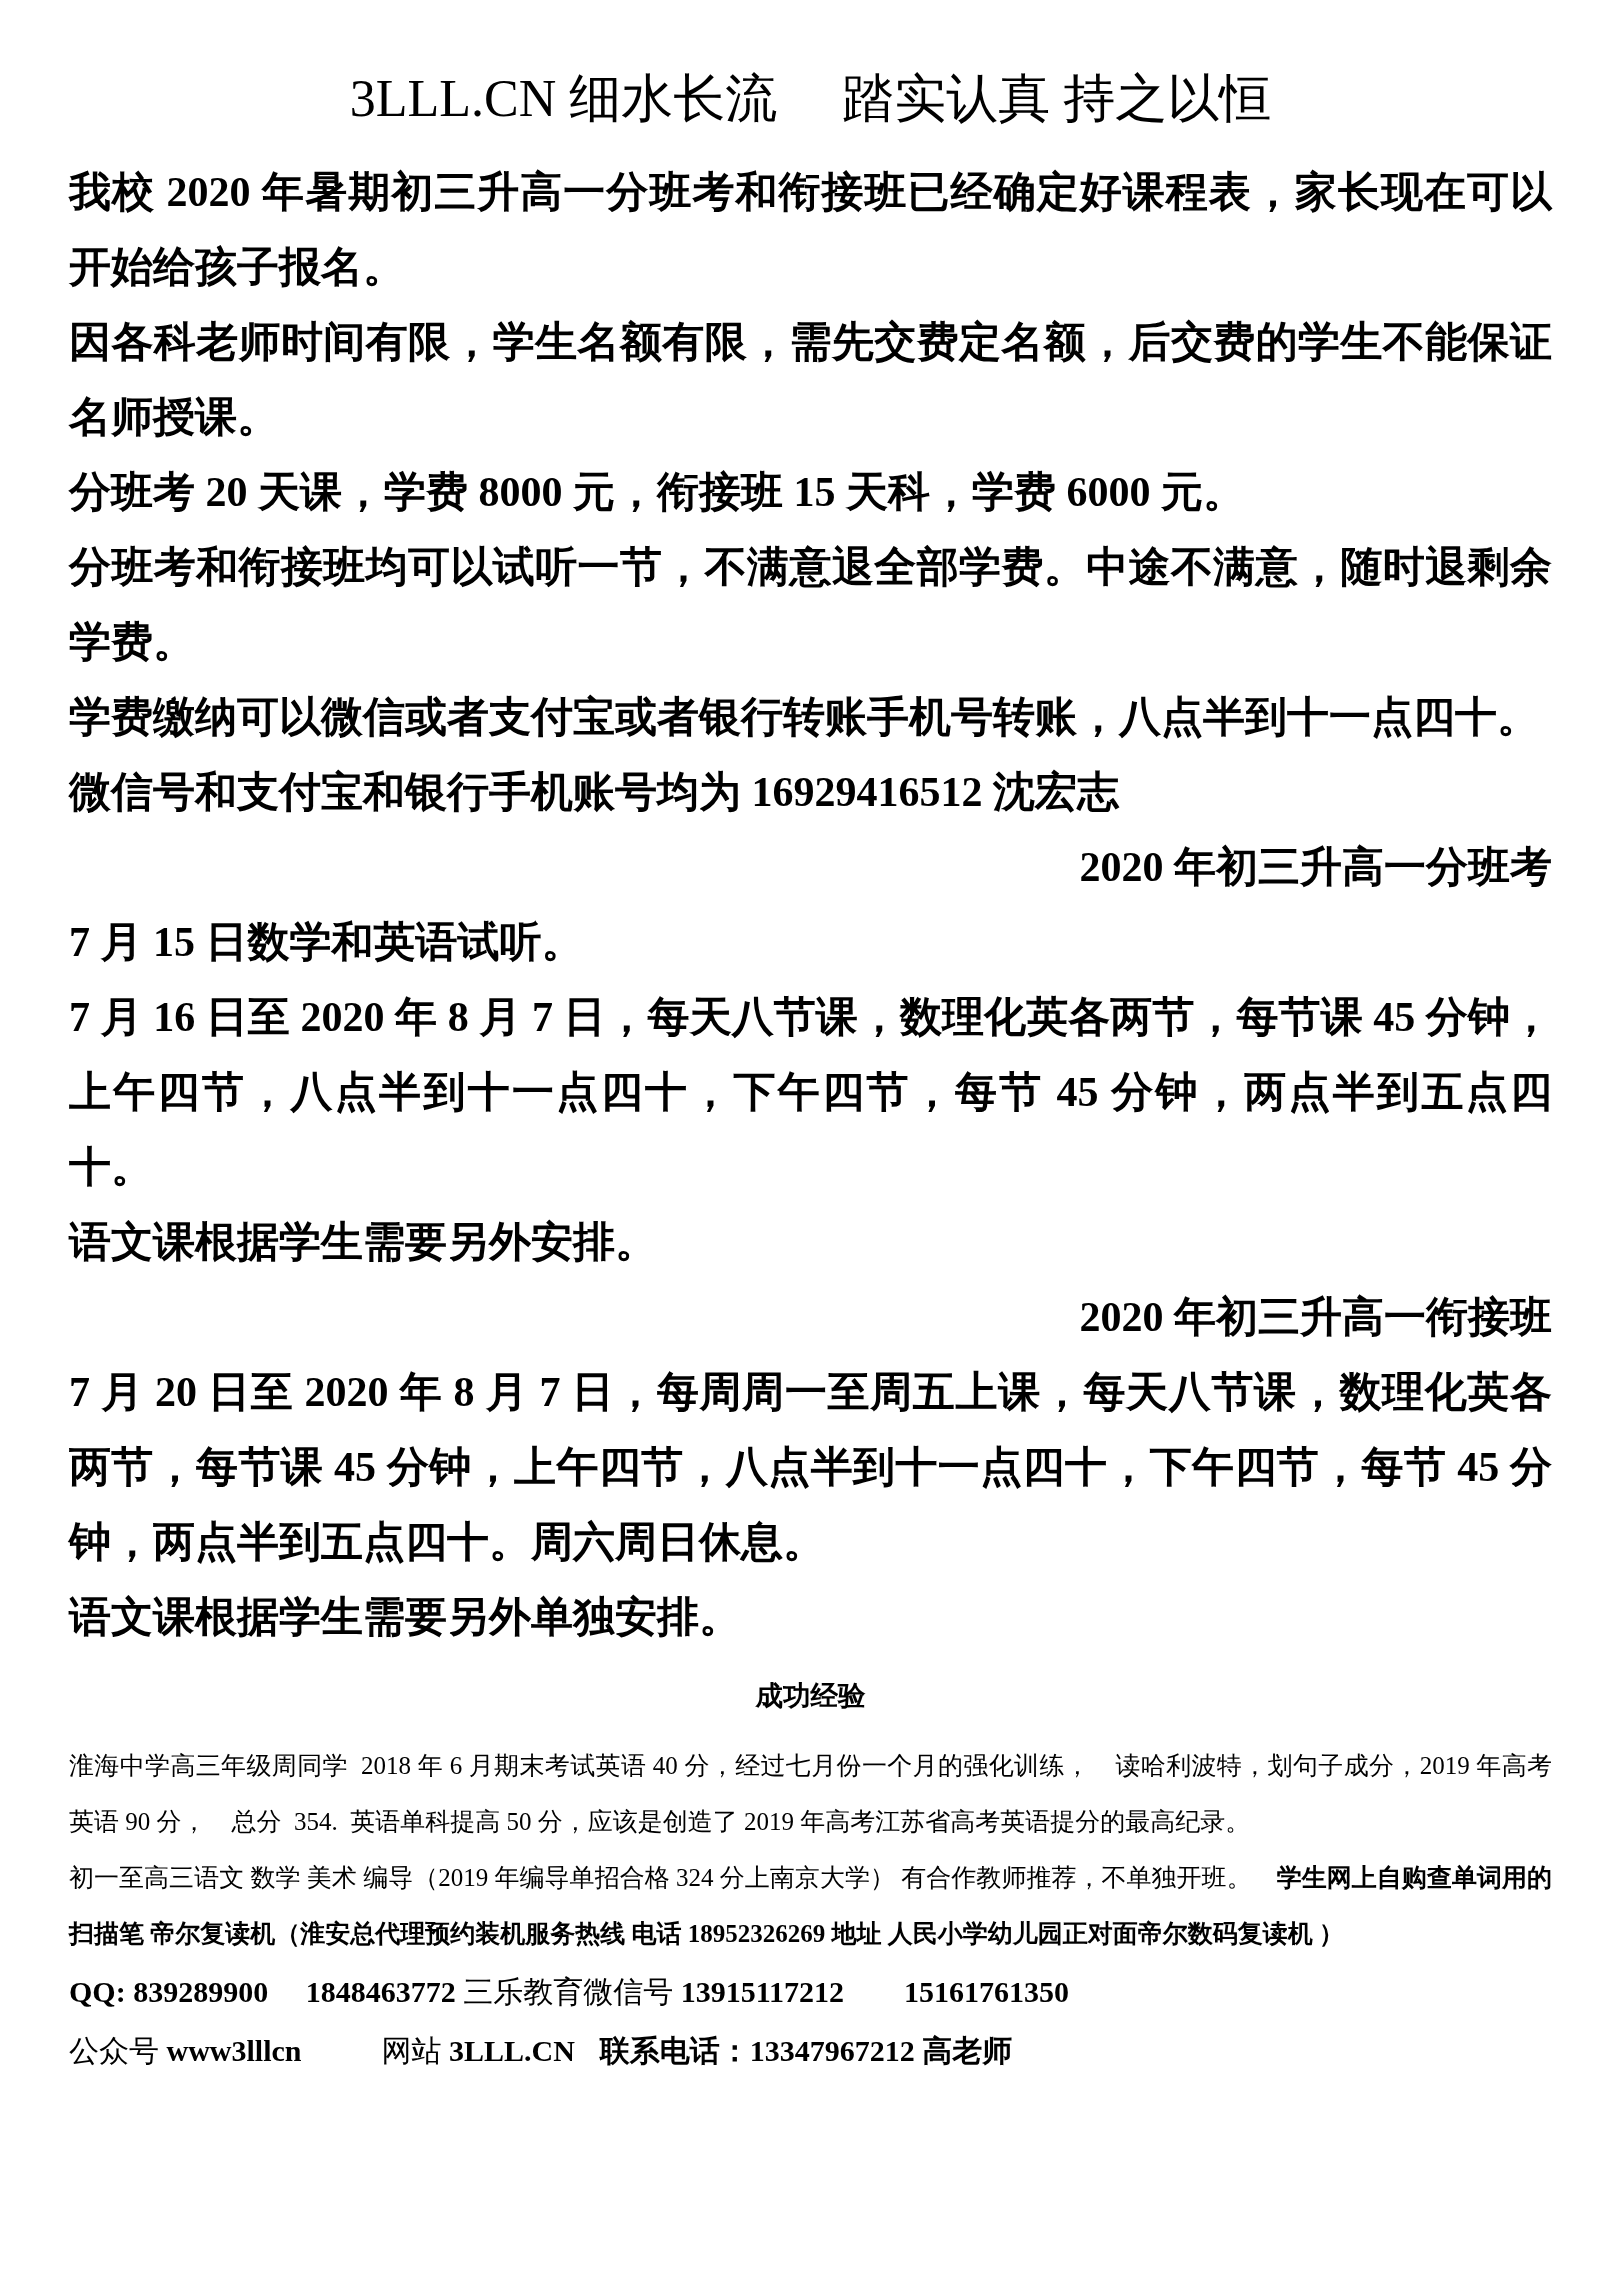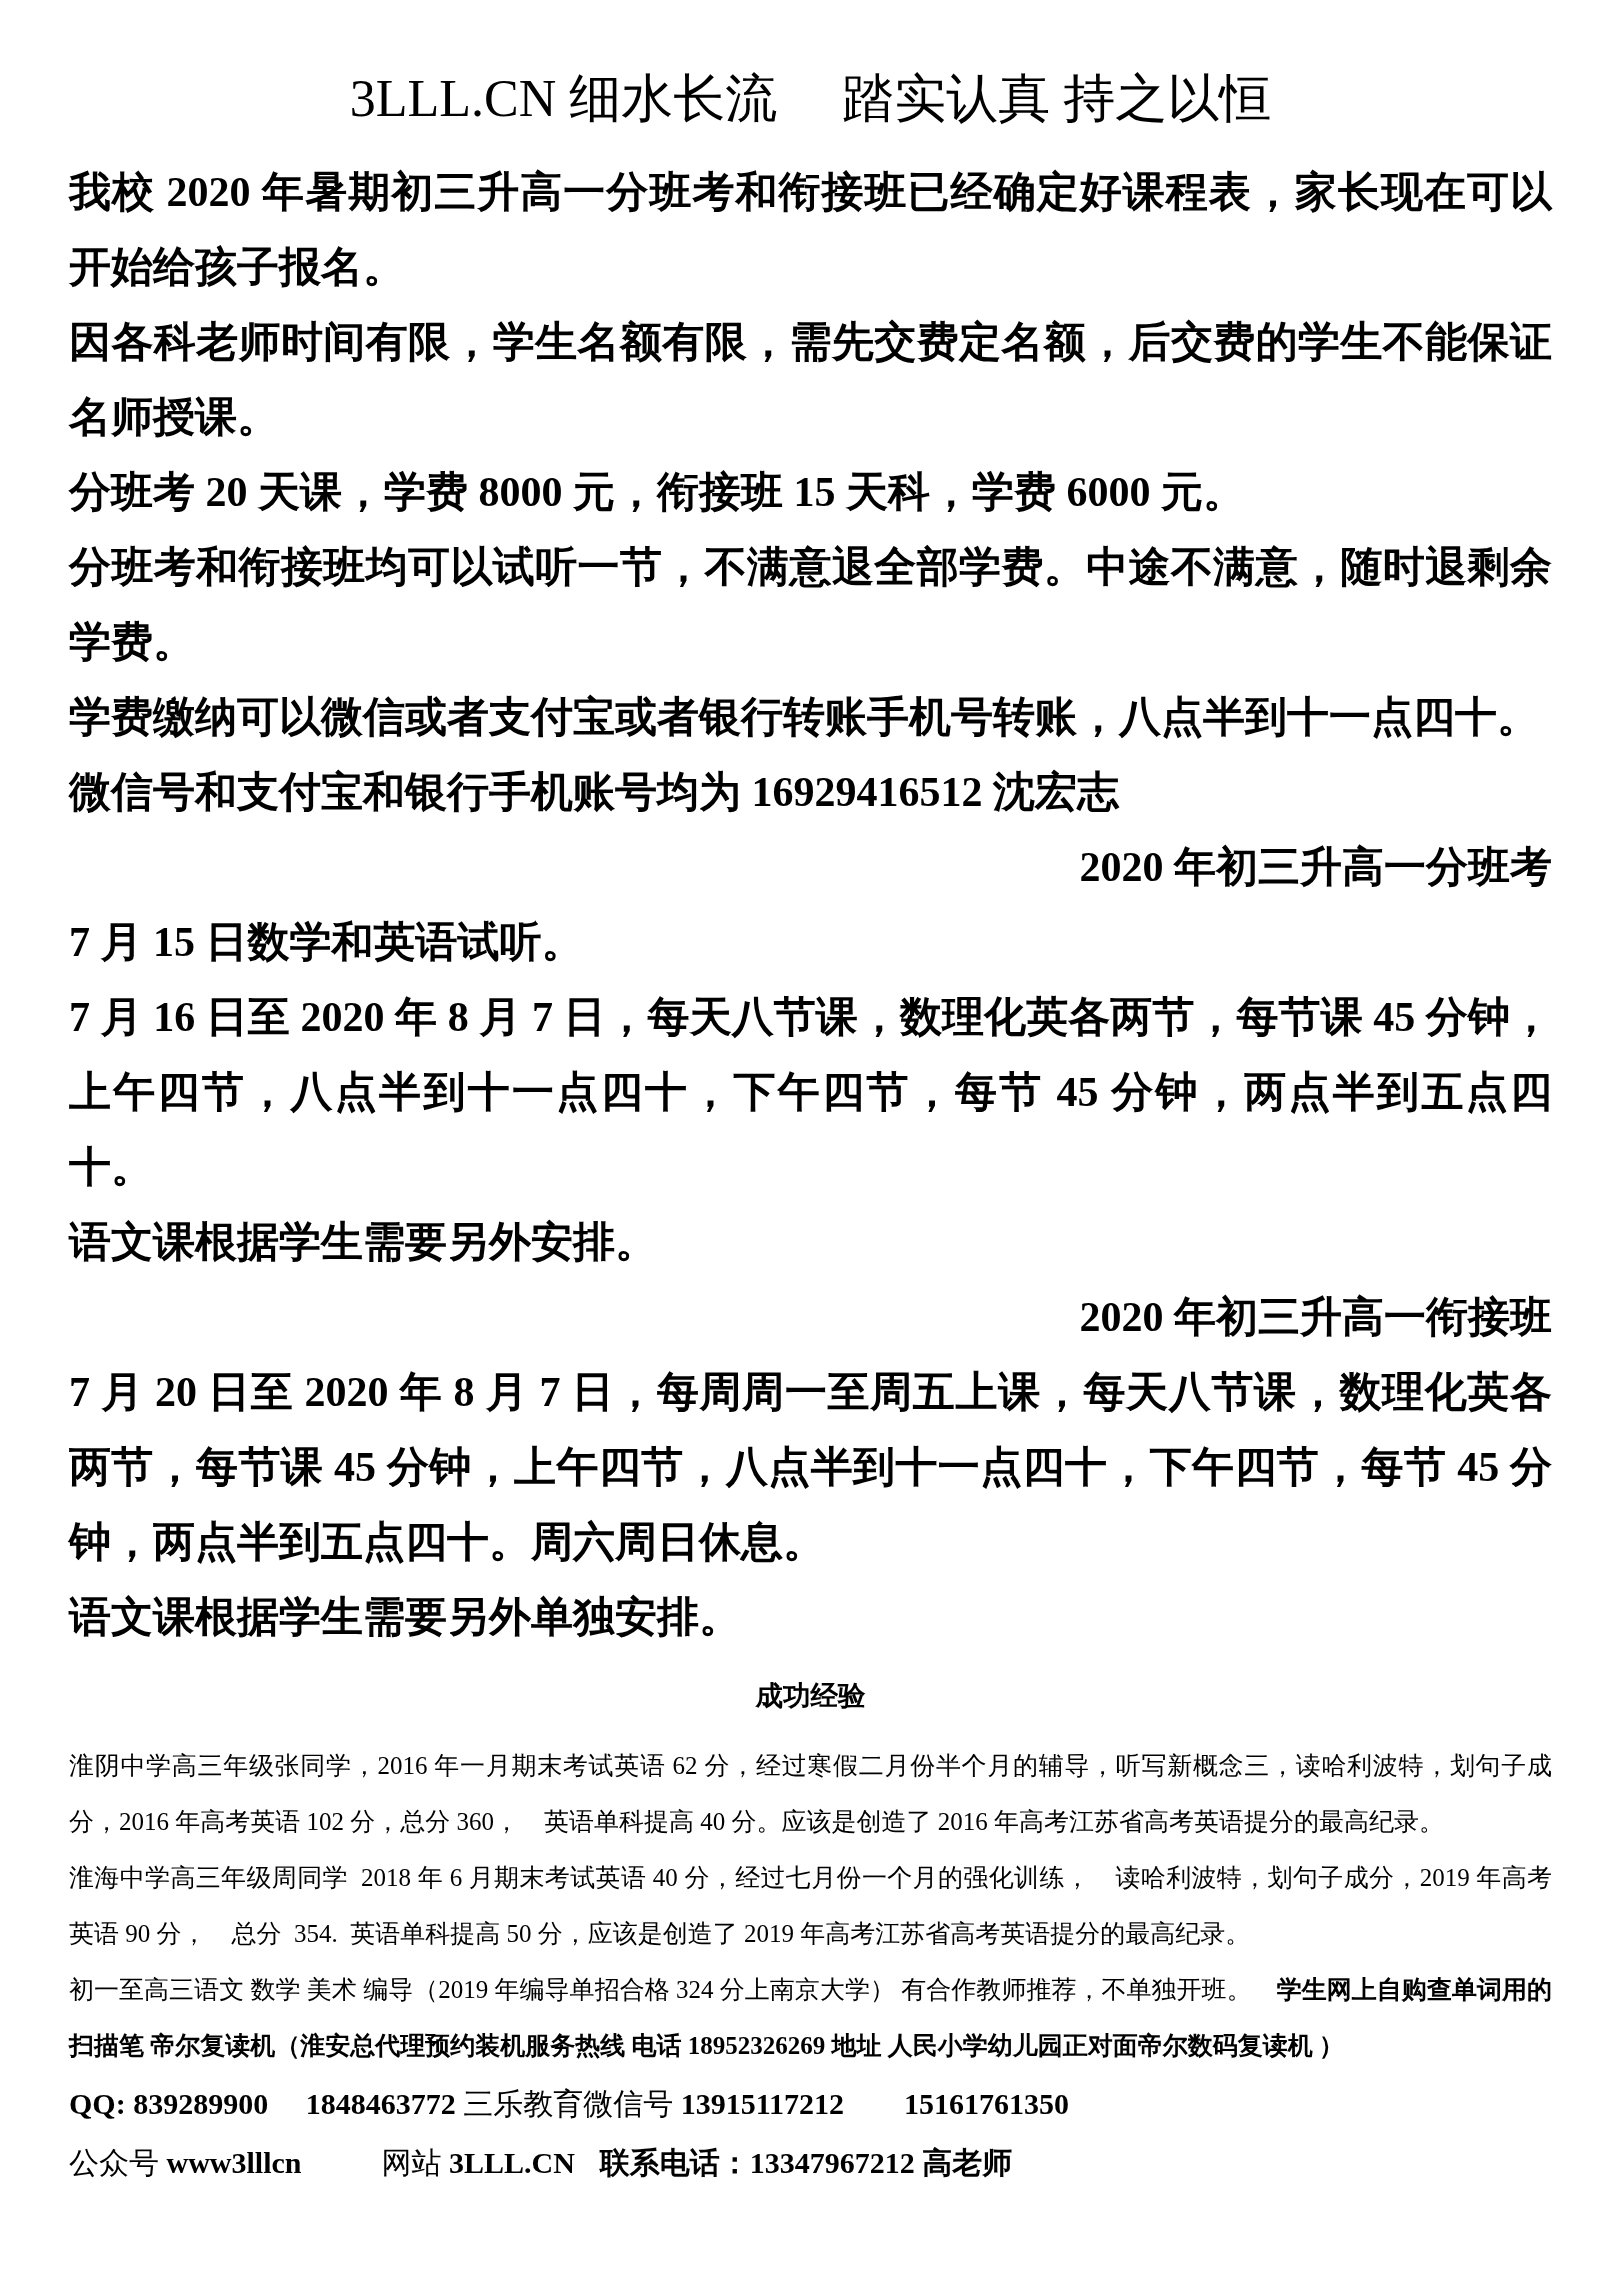--- a/index.html
+++ b/index.html
@@ -84,21 +84,20 @@
 
   <div class="big">
     <p class="heading-center">2020 年初三升高一衔接班</p>
     <p>7 月 20 日至 2020 年 8 月 7 日，每周周一至周五上课，每天八节课，数理化英各两节，每节课 45 分钟，上午四节，八点半到十一点四十，下午四节，每节 45 分钟，两点半到五点四十。周六周日休息。</p>
     <p>语文课根据学生需要另外单独安排。</p>
   </div>
 
   <div class="success-heading">成功经验</div>
 
   <div class="small">
-    <p>淮阴中学高三年级张同学，2016 年一月期末考试英语 62 分，经过寒假二月份半个月的辅导，听写新概念三，读哈利波特，划句子成分，2016 年高考英语 102 分，总分 360，　英语单科提高 40 分。应该是创造了 2016 年高考江苏省高考英语提分的最高纪录。</p>
     <p>淮海中学高三年级周同学  2018 年 6 月期末考试英语 40 分，经过七月份一个月的强化训练，　读哈利波特，划句子成分，2019 年高考英语 90 分，　总分  354.  英语单科提高 50 分，应该是创造了 2019 年高考江苏省高考英语提分的最高纪录。</p>
     <p><span>初一至高三语文 数学 美术 编导（2019 年编导单招合格 324 分上南京大学） 有合作教师推荐，不单独开班。　</span><span class="b">学生网上自购查单词用的扫描笔 帝尔复读机（淮安总代理预约装机服务热线 电话 18952326269 地址 人民小学幼儿园正对面帝尔数码复读机 ）</span></p>
   </div>
 
   <div class="contact">
     <p><span>QQ: 839289900　 1848463772</span> <span class="reg">三乐教育微信号</span> <span>13915117212　　15161761350</span></p>
     <p><span class="reg">公众号</span> <span class="gap-wide">www3lllcn</span><span class="reg">网站</span> <span class="gap-sm">3LLL.CN</span><span>联系电话：13347967212 高老师</span></p>
 
   </div>
 

